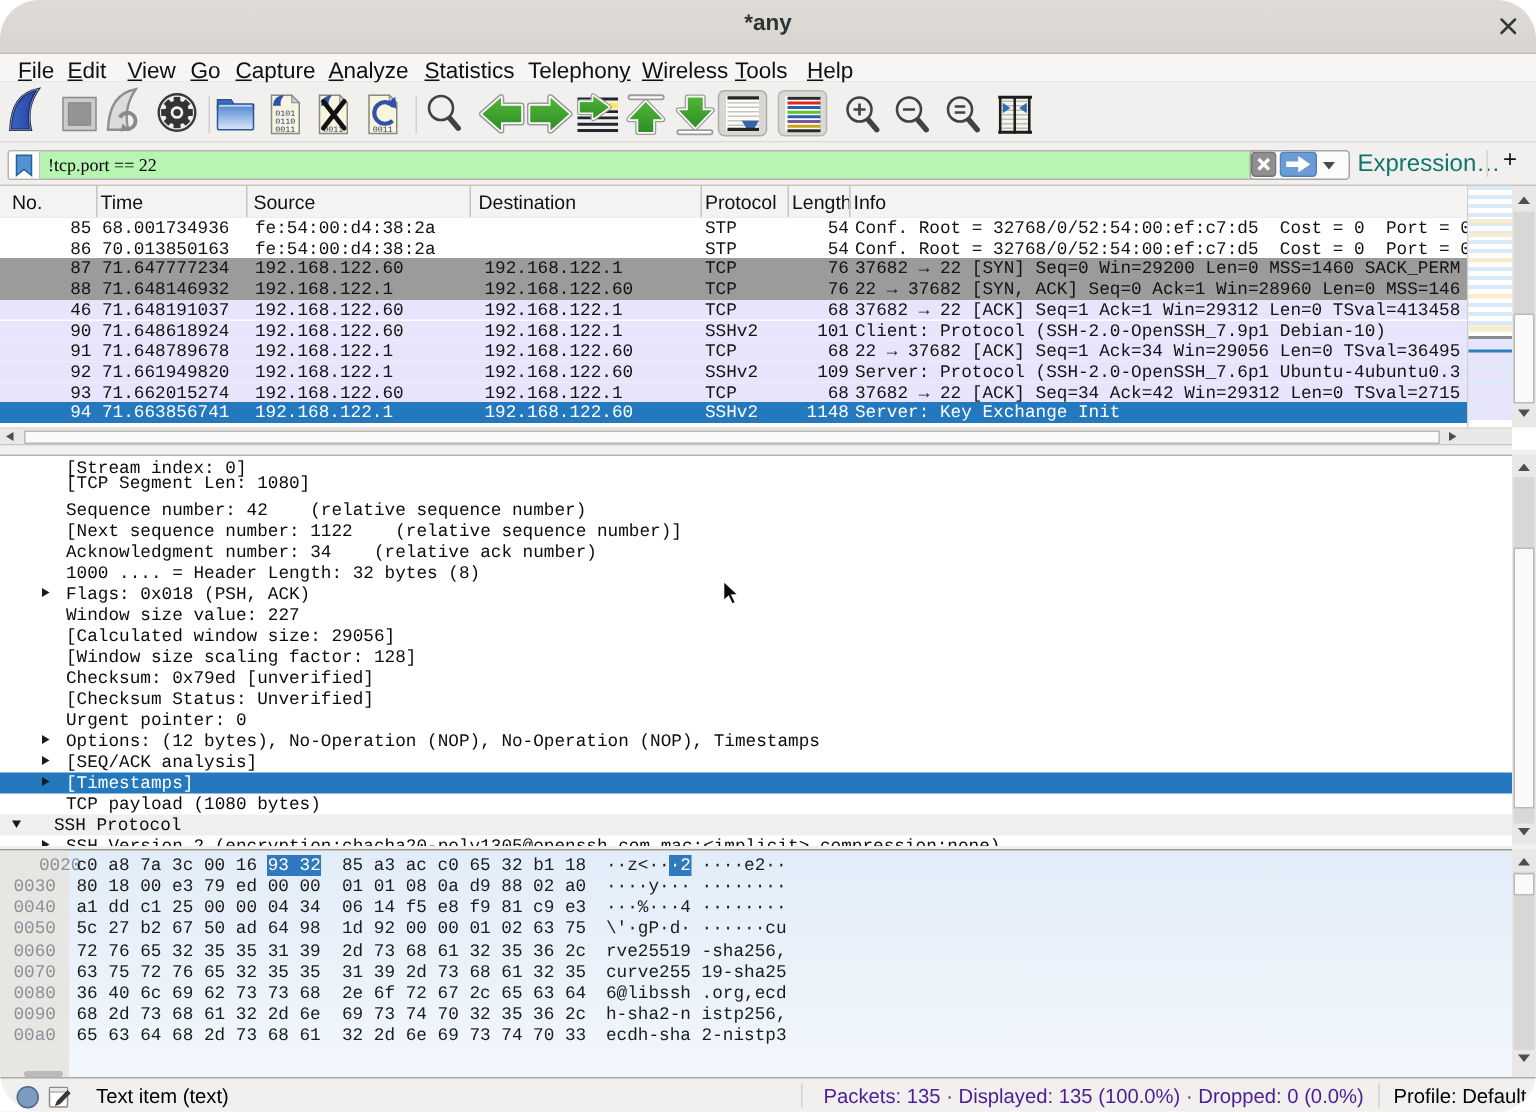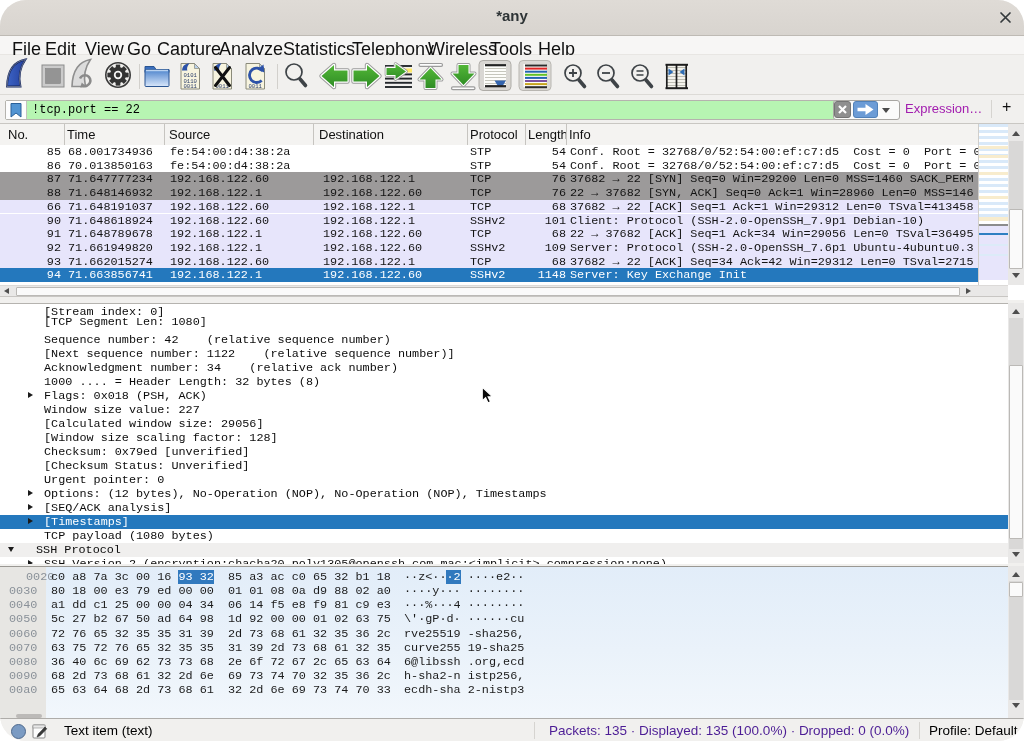--- a/index.html
+++ b/index.html
@@ -6,36 +6,36 @@
   #win{position:relative;width:1024px;height:741px;overflow:hidden;
        font-family:"Liberation Sans",sans-serif;background:#f1f0ee;border-radius:26px;}
   .abs{position:absolute;}
   
   #titlebar{left:0;top:0;width:1024px;height:35px;background:linear-gradient(180deg,#dfdbd6,#d8d4cf);
     border-bottom:1px solid #bebab4;}
   #title{left:0;top:7px;width:1024px;text-align:center;font-weight:bold;
     font-size:15px;color:#2e3436;}
   
   #menubar{left:0;top:36px;width:1024px;height:19px;background:#f7f6f5;border-bottom:1px solid #e8e6e3;box-sizing:border-box;
-    font-size:18px;color:#101010;}
+    font-size:15px;color:#101010;}
   .mi{position:absolute;top:3px;}
   .mi u{text-decoration:underline;}
   
   #toolbar{left:0;top:55px;width:1024px;height:39px;background:#f1f0ee;
     border-bottom:1px solid #dcdad6;}
   
   #filterbar{left:0;top:95px;width:1024px;height:28px;background:#f1f0ee;
     border-bottom:1px solid #c9c7c3;}
   #finput{left:5px;top:5px;width:885px;height:18px;background:#b7f5b2;
     border:1px solid #b5b3ae;border-radius:2px;}
   #fbook{left:0px;top:0px;width:20px;height:18px;background:#fdfdfd;
     border-right:1px solid #c4c2be;}
-  #ftext{left:26px;top:2px;font-family:Liberation Mono, monospace;
+  #ftext{left:26px;top:2px;font-family:Liberation Serif, serif;
     font-size:12px;color:#000;}
-  #fexpr{left:905px;top:6px;font-size:13px;color:#a21caf;}
+  #fexpr{left:905px;top:6px;font-size:16px;color:#0f766e;}
   #fplus{left:1002px;top:3px;font-size:16px;color:#101010;}
   
   #plist{left:0;top:124px;width:1024px;height:176px;background:#fff;}
   #phead{left:0;top:0;width:1024px;height:21px;background:#f4f3f1;
     border-bottom:1px solid #c2c0bc;font-size:13px;color:#111;}
   .hc{position:absolute;top:3px;}
   .hsep{position:absolute;top:0;width:1px;height:21px;background:#c6c4c0;}
   .prow{position:absolute;left:0;width:978px;height:13.7px;
     font-family:"Liberation Mono",monospace;font-size:11.8px;color:#131313;
     white-space:pre;overflow:hidden;}
@@ -338,21 +338,21 @@
     <div class="prow" style="top:34.7px;background:#fff">
       <span class="c-no">86</span><span class="c-time">70.013850163</span><span class="c-src">fe:54:00:d4:38:2a</span><span class="c-dst"></span><span class="c-proto">STP</span><span class="c-len">54</span><span class="c-info">Conf. Root = 32768/0/52:54:00:ef:c7:d5  Cost = 0  Port = 0x8002</span>
     </div>
     <div class="prow" style="top:48.4px;background:#9c9a9a">
       <span class="c-no">87</span><span class="c-time">71.647777234</span><span class="c-src">192.168.122.60</span><span class="c-dst">192.168.122.1</span><span class="c-proto">TCP</span><span class="c-len">76</span><span class="c-info">37682 → 22 [SYN] Seq=0 Win=29200 Len=0 MSS=1460 SACK_PERM</span>
     </div>
     <div class="prow" style="top:62.1px;background:#9c9a9a">
       <span class="c-no">88</span><span class="c-time">71.648146932</span><span class="c-src">192.168.122.1</span><span class="c-dst">192.168.122.60</span><span class="c-proto">TCP</span><span class="c-len">76</span><span class="c-info">22 → 37682 [SYN, ACK] Seq=0 Ack=1 Win=28960 Len=0 MSS=146</span>
     </div>
     <div class="prow" style="top:75.8px;background:#e7e5fb">
-      <span class="c-no">66</span><span class="c-time">71.648191037</span><span class="c-src">192.168.122.60</span><span class="c-dst">192.168.122.1</span><span class="c-proto">TCP</span><span class="c-len">68</span><span class="c-info">37682 → 22 [ACK] Seq=1 Ack=1 Win=29312 Len=0 TSval=413458</span>
+      <span class="c-no">46</span><span class="c-time">71.648191037</span><span class="c-src">192.168.122.60</span><span class="c-dst">192.168.122.1</span><span class="c-proto">TCP</span><span class="c-len">68</span><span class="c-info">37682 → 22 [ACK] Seq=1 Ack=1 Win=29312 Len=0 TSval=413458</span>
     </div>
     <div class="prow" style="top:89.5px;background:#e7e5fb">
       <span class="c-no">90</span><span class="c-time">71.648618924</span><span class="c-src">192.168.122.60</span><span class="c-dst">192.168.122.1</span><span class="c-proto">SSHv2</span><span class="c-len">101</span><span class="c-info">Client: Protocol (SSH-2.0-OpenSSH_7.9p1 Debian-10)</span>
     </div>
     <div class="prow" style="top:103.2px;background:#e7e5fb">
       <span class="c-no">91</span><span class="c-time">71.648789678</span><span class="c-src">192.168.122.1</span><span class="c-dst">192.168.122.60</span><span class="c-proto">TCP</span><span class="c-len">68</span><span class="c-info">22 → 37682 [ACK] Seq=1 Ack=34 Win=29056 Len=0 TSval=36495</span>
     </div>
     <div class="prow" style="top:116.9px;background:#e7e5fb">
       <span class="c-no">92</span><span class="c-time">71.661949820</span><span class="c-src">192.168.122.1</span><span class="c-dst">192.168.122.60</span><span class="c-proto">SSHv2</span><span class="c-len">109</span><span class="c-info">Server: Protocol (SSH-2.0-OpenSSH_7.6p1 Ubuntu-4ubuntu0.3</span>
     </div>

